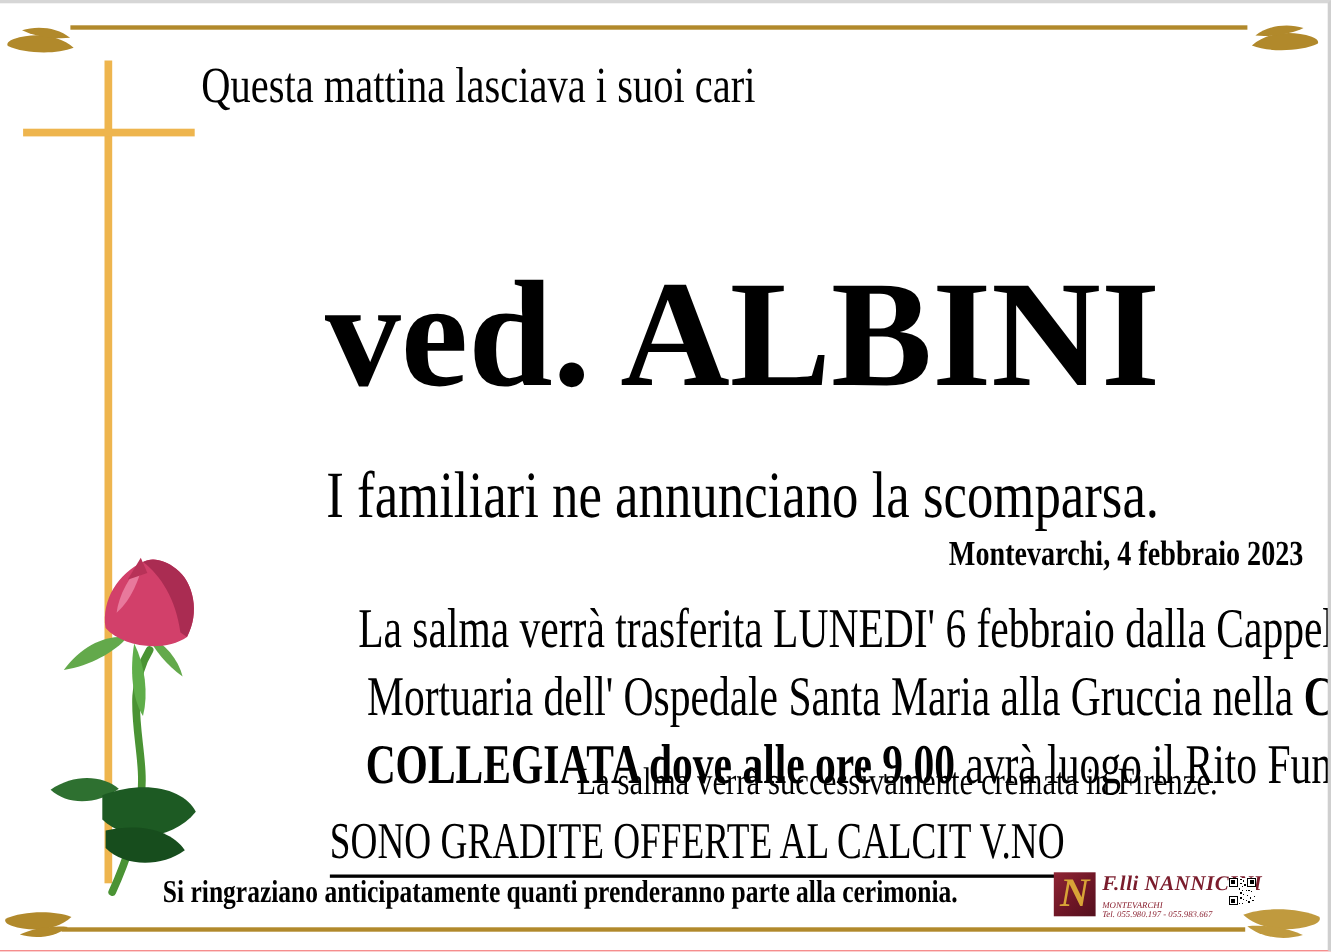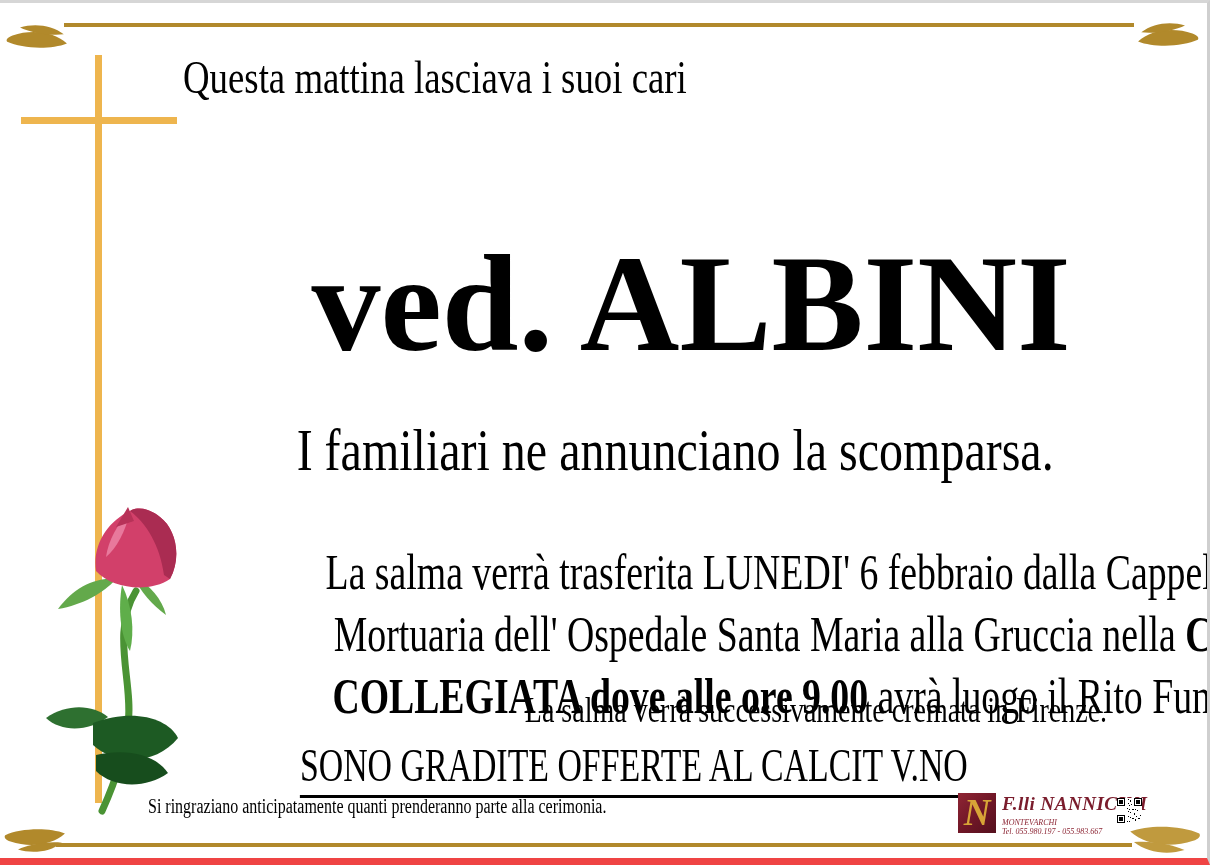--- a/index.html
+++ b/index.html
@@ -1,19 +1,19 @@
 <!DOCTYPE html>
 <html><head>
 <meta charset="utf-8">
 <style>
   html,body{margin:0;padding:0;background:#fff;}
   .page{
     position:relative;width:1210px;height:865px;background:#ffffff;
     font-family:"Liberation Serif",serif;color:#000;overflow:hidden;
-    box-sizing:border-box;border-top:3px solid #d6d6d6;border-right:3px solid #cfcfcf;border-bottom:7px solid #ef4444;
+    box-sizing:border-box;border-top:3px solid #d6d6d6;border-right:3px solid #cfcfcf;border-bottom:1px solid #ef4444;
   }
   
   .gold-line{position:absolute;height:4px;background:#b1892b;}
   .gold-line.top{left:64px;top:20px;width:1070px;}
   .gold-line.bottom{left:56px;top:840px;width:1076px;}
   
   .orn{position:absolute;width:64px;height:42px;}
   .orn-tl{left:4px;top:13px;}
   .orn-tr{right:6px;top:11px;transform:scaleX(-1);}
   .orn-bl{left:2px;top:816px;transform:scaleY(-1);}
@@ -28,31 +28,31 @@
   .cx72c{transform:scaleX(.72);transform-origin:50% 50%;}
   .cx74c{transform:scaleX(.74);transform-origin:50% 50%;}
   .cx80c{transform:scaleX(.80);transform-origin:50% 50%;}
   .cx85c{transform:scaleX(.85);transform-origin:50% 50%;}
   .cx80l{transform:scaleX(.80);transform-origin:0 50%;}
   .cx80r{transform:scaleX(.80);transform-origin:100% 50%;}
   
   .intro{position:absolute;left:183px;top:48px;font-size:46px;}
   .name1{position:absolute;left:170px;top:85px;width:1010px;text-align:center;
          font-size:138px;font-weight:bold;line-height:1;white-space:nowrap;}
-  .name2{position:absolute;left:186px;top:232px;width:1010px;text-align:center;
+  .name2{position:absolute;left:170px;top:232px;width:1010px;text-align:center;
          font-size:138px;font-weight:bold;line-height:1;white-space:nowrap;}
   .age{position:absolute;left:170px;top:369px;width:1010px;text-align:center;font-size:45px;}
   .family{position:absolute;left:170px;top:413px;width:1010px;text-align:center;font-size:60px;}
   .dateline{position:absolute;right:22px;top:482px;font-size:32px;font-weight:bold;}
   .body-text{position:absolute;left:165px;top:538px;width:1020px;text-align:center;
              font-size:51px;line-height:62px;}
   .cremation{position:absolute;left:170px;top:688px;width:1010px;text-align:right;font-size:35px;}
   .donations{position:absolute;left:170px;top:735px;width:1010px;font-size:47px;}
   .donations .ul{border-bottom:3px solid #000;padding-bottom:3px;}
-  .thanks{position:absolute;left:148px;top:792px;font-size:20px;font-weight:normal;}
+  .thanks{position:absolute;left:148px;top:792px;font-size:29px;font-weight:bold;}
   
   .logo{position:absolute;left:958px;top:790px;display:flex;align-items:flex-start;}
   .logo-square{width:38px;height:40px;background:linear-gradient(135deg,#8f2534 0%,#6e1626 55%,#54101e 100%);
                color:#d8a437;font-style:italic;font-size:37px;line-height:40px;text-align:center;
                font-weight:bold;}
   .logo-text{margin-left:6px;color:#7a1c2c;}
   .logo-name{font-size:19px;font-weight:bold;font-style:italic;white-space:nowrap;letter-spacing:.5px;}
   .logo-city{font-size:8px;font-style:italic;margin-top:3px;color:#8b2332;}
   .logo-phone{font-size:8px;font-style:italic;color:#8b2332;white-space:nowrap;}
   .qr{position:absolute;left:1117px;top:795px;width:25px;height:25px;}
@@ -109,20 +109,23 @@
     <span class="cnd cx80l">Questa mattina lasciava i suoi cari</span>
   </div>
 
   <div class="name2">ved. ALBINI</div>
 
 
   <div class="family">
     <span class="cnd cx80c">I familiari ne annunciano la scomparsa.</span>
   </div>
 
+  <div class="dateline">
+    <span class="cnd cx80r">Montevarchi, 4 febbraio 2023</span>
+  </div>
 
   <div class="body-text">
     <div>
       <span class="cnd cx74c">La salma verrà trasferita LUNEDI' 6 febbraio dalla Cappella</span>
     </div>
     <div>
       <span class="cnd cx74c"><span>Mortuaria dell' Ospedale Santa Maria alla Gruccia nella&nbsp;</span><b>Chiesa</b></span>
     </div>
     <div>
       <span class="cnd cx74c"><b>COLLEGIATA dove alle ore 9.00</b><span>&nbsp;avrà luogo il Rito Funebre.</span></span>

